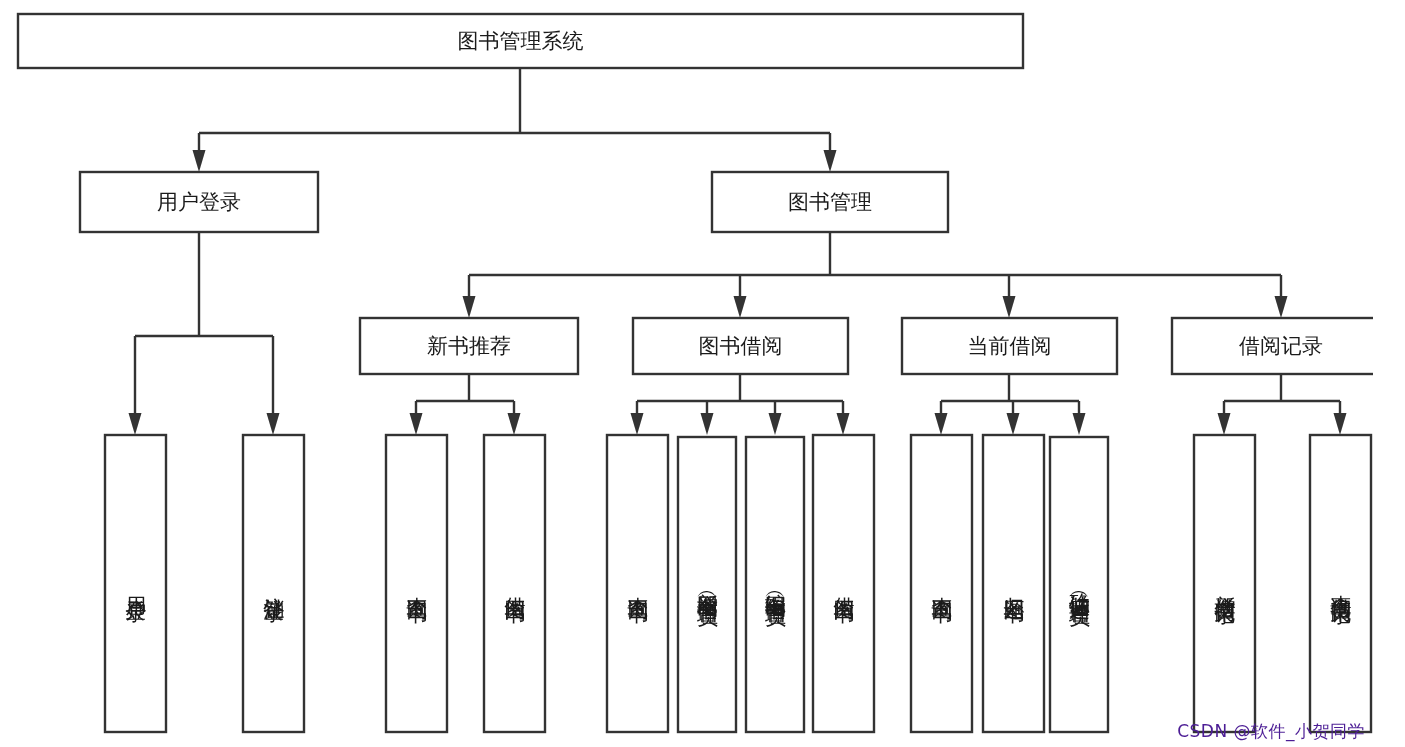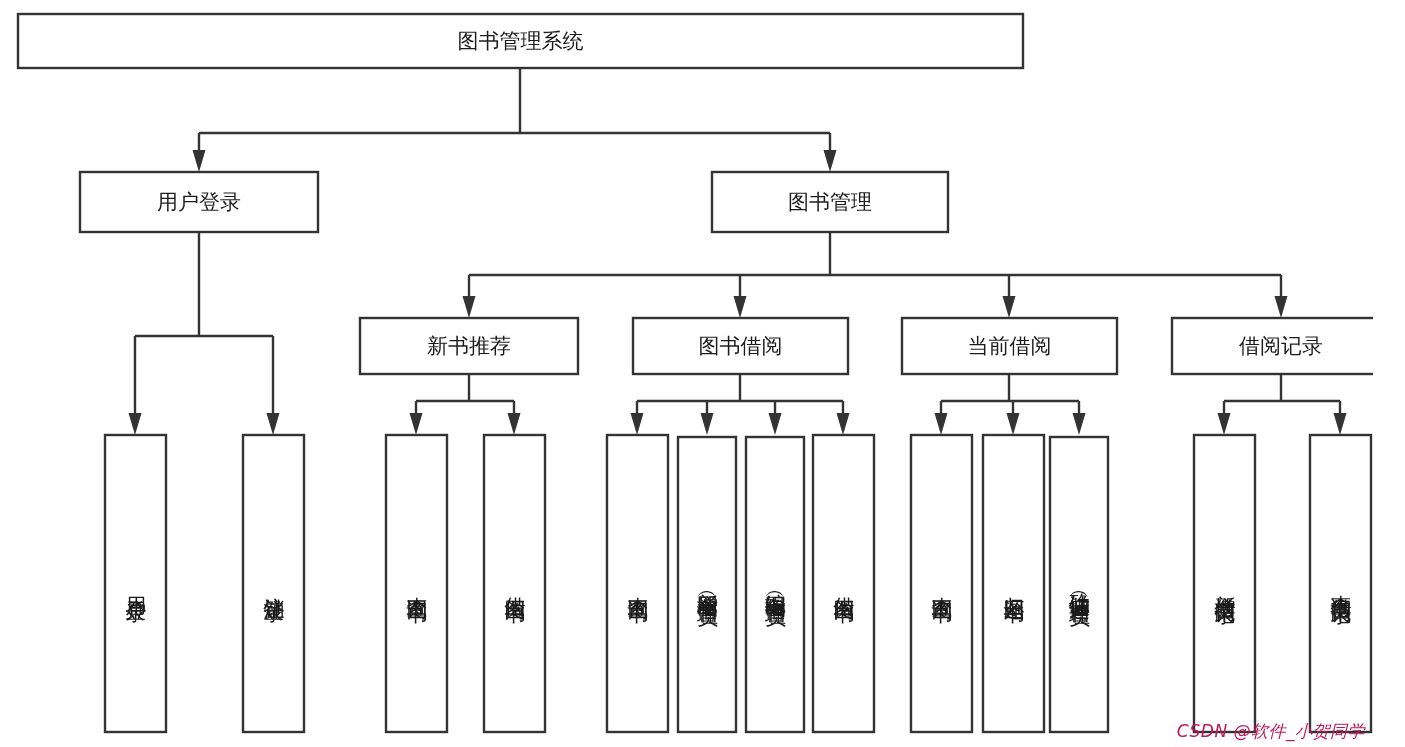--- a/index.html
+++ b/index.html
@@ -64,24 +64,23 @@
     text-align: center;
     white-space: nowrap;
     pointer-events: none;
   }
   .watermark {
     position: absolute;
     right: 8px;
     bottom: 4px;
     font-family: "DejaVu Sans", "Liberation Sans", sans-serif;
     font-size: 17px;
-    color: #be185d;
+    color: #4c1d95;
     letter-spacing: 0.5px;
     white-space: nowrap;
-    font-style: italic;
   }
 </style>
 </head>
 <body>
 
 <div id="diagram-root">
   <svg id="diagram-svg" viewBox="0 0 1405 747">
     <g id="connectors-layer">
         <g>
           <path class="connector" d="M 520 68 L 520 133 M 199 133 L 830 133 M 199 133 L 199 150 M 830 133 L 830 150"></path>

